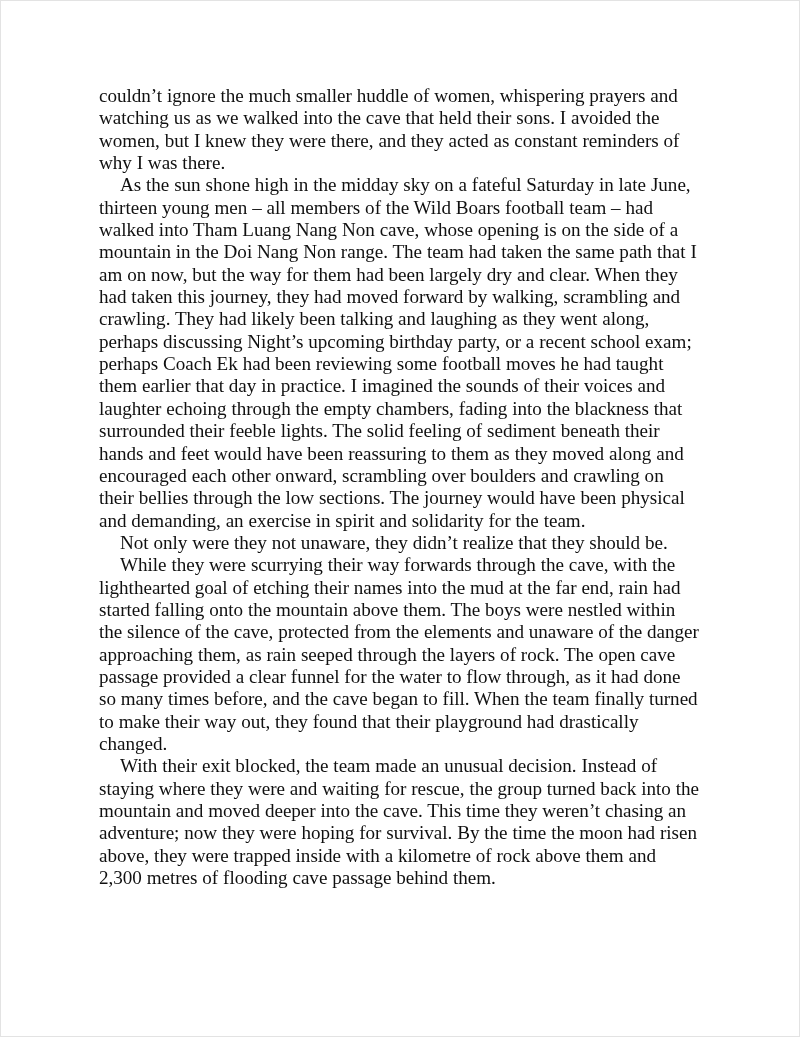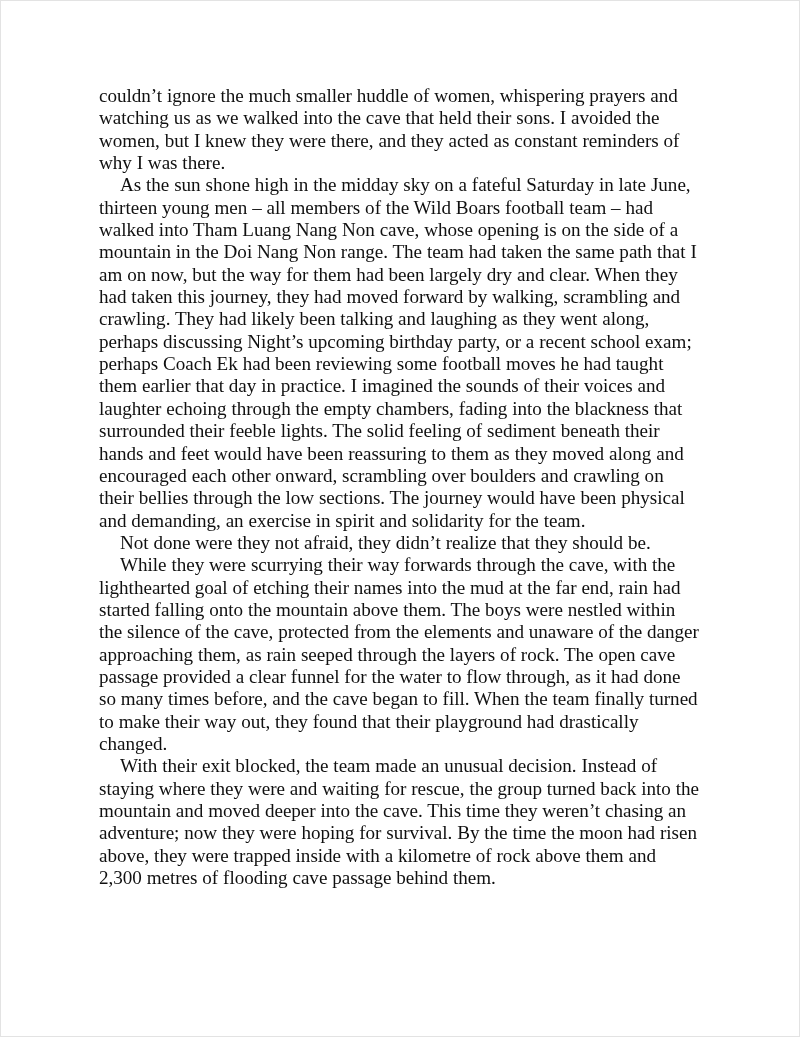--- a/index.html
+++ b/index.html
@@ -45,17 +45,17 @@
     text-indent: 21px;
   }
 </style>
 </head>
 <body>
 
 <div class="page">
   <div class="text-column">
     <p class="para">couldn’t ignore the much smaller huddle of women, whispering prayers and watching us as we walked into the cave that held their sons. I avoided the women, but I knew they were there, and they acted as constant reminders of why I was there.</p>
     <p class="para indent">As the sun shone high in the midday sky on a fateful Saturday in late June, thirteen young men – all members of the Wild Boars football team – had walked into Tham Luang Nang Non cave, whose opening is on the side of a mountain in the Doi Nang Non range. The team had taken the same path that I am on now, but the way for them had been largely dry and clear. When they had taken this journey, they had moved forward by walking, scrambling and crawling. They had likely been talking and laughing as they went along, perhaps discussing Night’s upcoming birthday party, or a recent school exam; perhaps Coach Ek had been reviewing some football moves he had taught them earlier that day in practice. I imagined the sounds of their voices and laughter echoing through the empty chambers, fading into the blackness that surrounded their feeble lights. The solid feeling of sediment beneath their hands and feet would have been reassuring to them as they moved along and encouraged each other onward, scrambling over boulders and crawling on their bellies through the low sections. The journey would have been physical and demanding, an exercise in spirit and solidarity for the team.</p>
-    <p class="para indent">Not done were they not afraid, they didn’t realize that they should be.</p>
+    <p class="para indent">Not only were they not unaware, they didn’t realize that they should be.</p>
     <p class="para indent">While they were scurrying their way forwards through the cave, with the lighthearted goal of etching their names into the mud at the far end, rain had started falling onto the mountain above them. The boys were nestled within the silence of the cave, protected from the elements and unaware of the danger approaching them, as rain seeped through the layers of rock. The open cave passage provided a clear funnel for the water to flow through, as it had done so many times before, and the cave began to fill. When the team finally turned to make their way out, they found that their playground had drastically changed.</p>
     <p class="para indent">With their exit blocked, the team made an unusual decision. Instead of staying where they were and waiting for rescue, the group turned back into the mountain and moved deeper into the cave. This time they weren’t chasing an adventure; now they were hoping for survival. By the time the moon had risen above, they were trapped inside with a kilometre of rock above them and 2,300 metres of flooding cave passage behind them.</p>
   </div>
 </div>
 
 </body></html>

